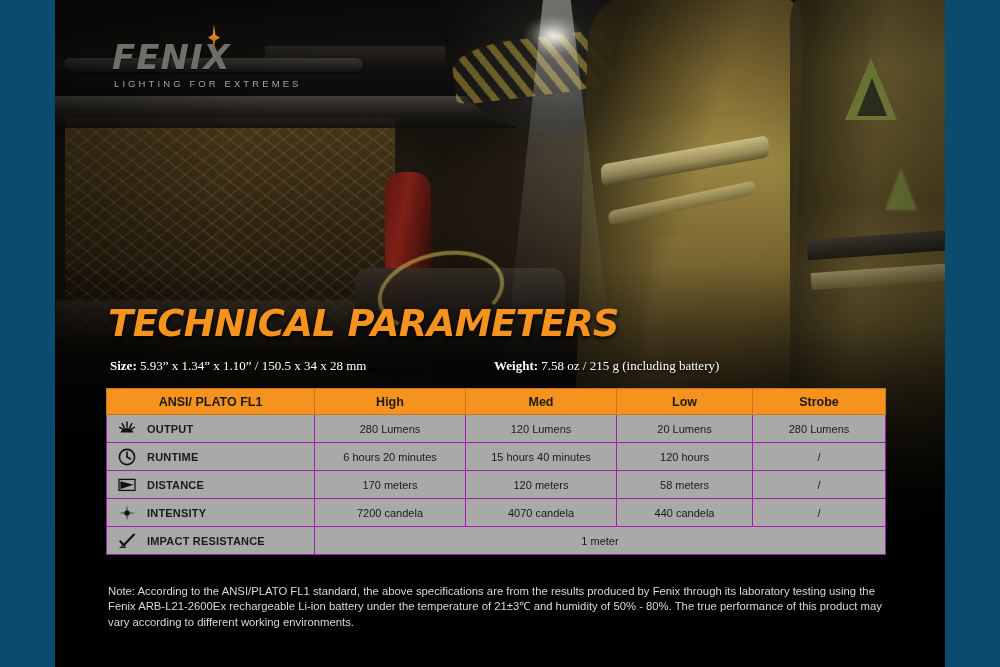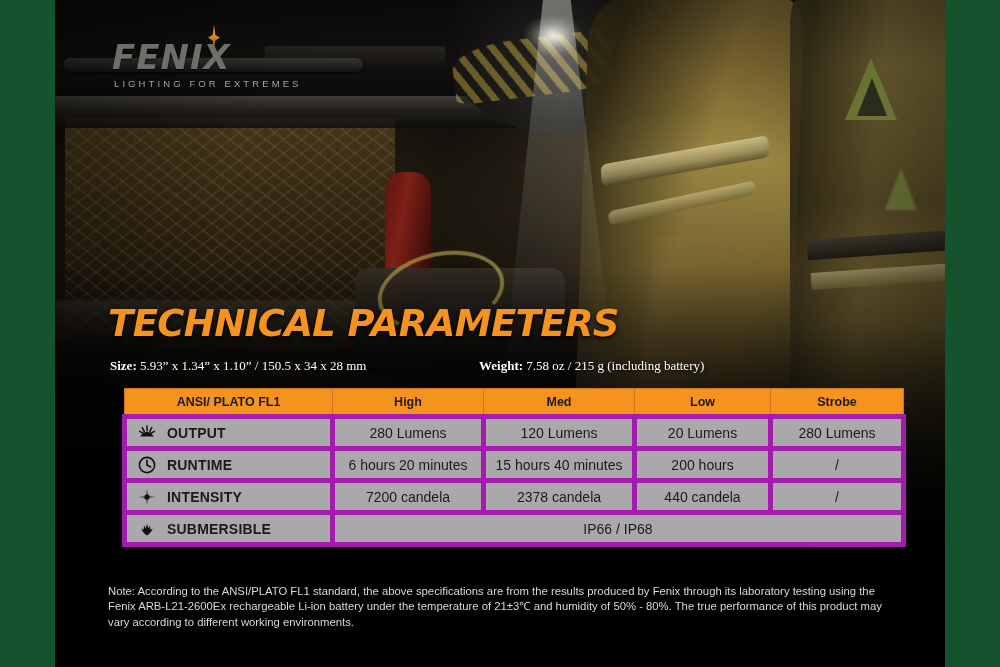--- a/index.html
+++ b/index.html
@@ -11,21 +11,21 @@
     width: 1000px;
     height: 667px;
     overflow: hidden;
     font-family: "Liberation Sans", sans-serif;
   }
 
   #page {
     position: relative;
     width: 1000px;
     height: 667px;
-    background: #14532d;
+    background: #0c4a6e;
   }
 
   
   #photo {
     position: absolute;
     left: 55px;
     top: 0px;
     width: 890px;
     height: 667px;
     overflow: hidden;
@@ -300,26 +300,26 @@
     position: absolute;
     top: 358px;
     color: #ffffff;
     font-size: 13px;
     font-family: Liberation Serif, serif;
     text-shadow: 0 1px 3px rgba(0,0,0,.95);
     white-space: nowrap;
   }
   .specline b { font-weight: bold; }
   #spec-size  { left: 110px; }
-  #spec-weight{ left: 479px; }
+  #spec-weight{ left: 494px; }
 
   
   #spec-table {
     position: absolute;
-    left: 122px;
+    left: 106px;
     top: 388px;
     width: 779px;
     border-collapse: collapse;
     table-layout: fixed;
     font-family: "Liberation Sans", sans-serif;
   }
   #spec-table td, #spec-table th {
     border: 1px solid #3a3a3a;
     padding: 0;
     text-align: center;
@@ -329,23 +329,23 @@
     background: #F6921E;
     color: #1b1b1b;
     font-size: 12.5px;
     font-weight: bold;
     height: 25px;
     border-color: #C9761A;
   }
   #spec-table tbody td {
     background: #A9A9A9;
     color: #1a1a1a;
-    font-size: 14px;
+    font-size: 11px;
     height: 27px;
-    border: 5px solid #a21caf;
+    border: 1px solid #a21caf;
   }
   td.rowhead {
     text-align: left !important;
     padding-left: 10px !important;
     font-weight: bold;
     font-size: 12.5px;
     letter-spacing: .2px;
   }
   .rowhead-inner {
     display: flex;
@@ -479,57 +479,77 @@
                   <circle cx="10" cy="10" r="7.6" fill="none" stroke="#111" stroke-width="1.6"></circle>
                   <line x1="10" y1="10" x2="10" y2="5.2" stroke="#111" stroke-width="1.6" stroke-linecap="round"></line>
                   <line x1="10" y1="10" x2="13.6" y2="12" stroke="#111" stroke-width="1.6" stroke-linecap="round"></line>
                 </svg>
               </span>
               <span>RUNTIME</span>
             </span>
           </td>
           <td>6 hours 20 minutes</td>
           <td>15 hours 40 minutes</td>
-          <td>200 hours</td>
+          <td>120 hours</td>
           <td>/</td>
         </tr>
 
+        <tr>
+          <td class="rowhead">
+            <span class="rowhead-inner">
+              <span class="rh-icon">
+                <svg width="20" height="20" viewBox="0 0 20 20">
+                  <rect x="2" y="4.4" width="16" height="11" fill="none" stroke="#111" stroke-width="1.3"></rect>
+                  <polygon points="3.4,14 3.4,6.2 16.6,9.8" fill="#111"></polygon>
+                </svg>
+              </span>
+              <span>DISTANCE</span>
+            </span>
+          </td>
+          <td>170 meters</td>
+          <td>120 meters</td>
+          <td>58 meters</td>
+          <td>/</td>
+        </tr>
 
         <tr>
           <td class="rowhead">
             <span class="rowhead-inner">
               <span class="rh-icon">
                 <svg width="20" height="20" viewBox="0 0 20 20">
                   <polygon points="10,1.5 11.6,8.4 18.5,10 11.6,11.6 10,18.5 8.4,11.6 1.5,10 8.4,8.4" fill="#6a6a6a"></polygon>
                   <circle cx="10" cy="10" r="2.6" fill="#111"></circle>
                 </svg>
               </span>
               <span>INTENSITY</span>
             </span>
           </td>
           <td>7200 candela</td>
-          <td>2378 candela</td>
+          <td>4070 candela</td>
           <td>440 candela</td>
           <td>/</td>
         </tr>
-
 
         <tr>
           <td class="rowhead">
             <span class="rowhead-inner">
               <span class="rh-icon">
                 <svg width="20" height="20" viewBox="0 0 20 20">
-                  <path d="M10 16.6 C6.4 14.2 4.6 11.4 4.6 9.2 L6.4 11 L7.1 6.4 L8.6 9.6 L10 5 L11.4 9.6 L12.9 6.4 L13.6 11 L15.4 9.2 C15.4 11.4 13.6 14.2 10 16.6 Z" fill="#111"></path>
+                  <path d="M3.4 10.4 L6.6 14.2 L17 3.6" fill="none" stroke="#111" stroke-width="2.2" stroke-linecap="round" stroke-linejoin="round"></path>
+                  <line x1="2.6" y1="16.4" x2="8.6" y2="16.4" stroke="#111" stroke-width="1.1"></line>
+                  <line x1="4.4" y1="16.4" x2="5.8" y2="13.4" stroke="#111" stroke-width="1"></line>
+                  <line x1="7.4" y1="16.4" x2="8.6" y2="13.4" stroke="#111" stroke-width="1"></line>
                 </svg>
               </span>
-              <span>SUBMERSIBLE</span>
+              <span>IMPACT RESISTANCE</span>
             </span>
           </td>
-          <td colspan="4">IP66 / IP68</td>
+          <td colspan="4">1 meter</td>
         </tr>
+
 
       </tbody>
     </table>
 
     <div id="note">Note: According to the ANSI/PLATO FL1 standard, the above specifications are from the results produced by Fenix through its laboratory testing using the Fenix ARB-L21-2600Ex rechargeable Li-ion battery under the temperature of 21±3℃ and humidity of 50% - 80%. The true performance of this product may vary according to different working environments.</div>
 
   </div>
 </div>
 
 </body></html>

